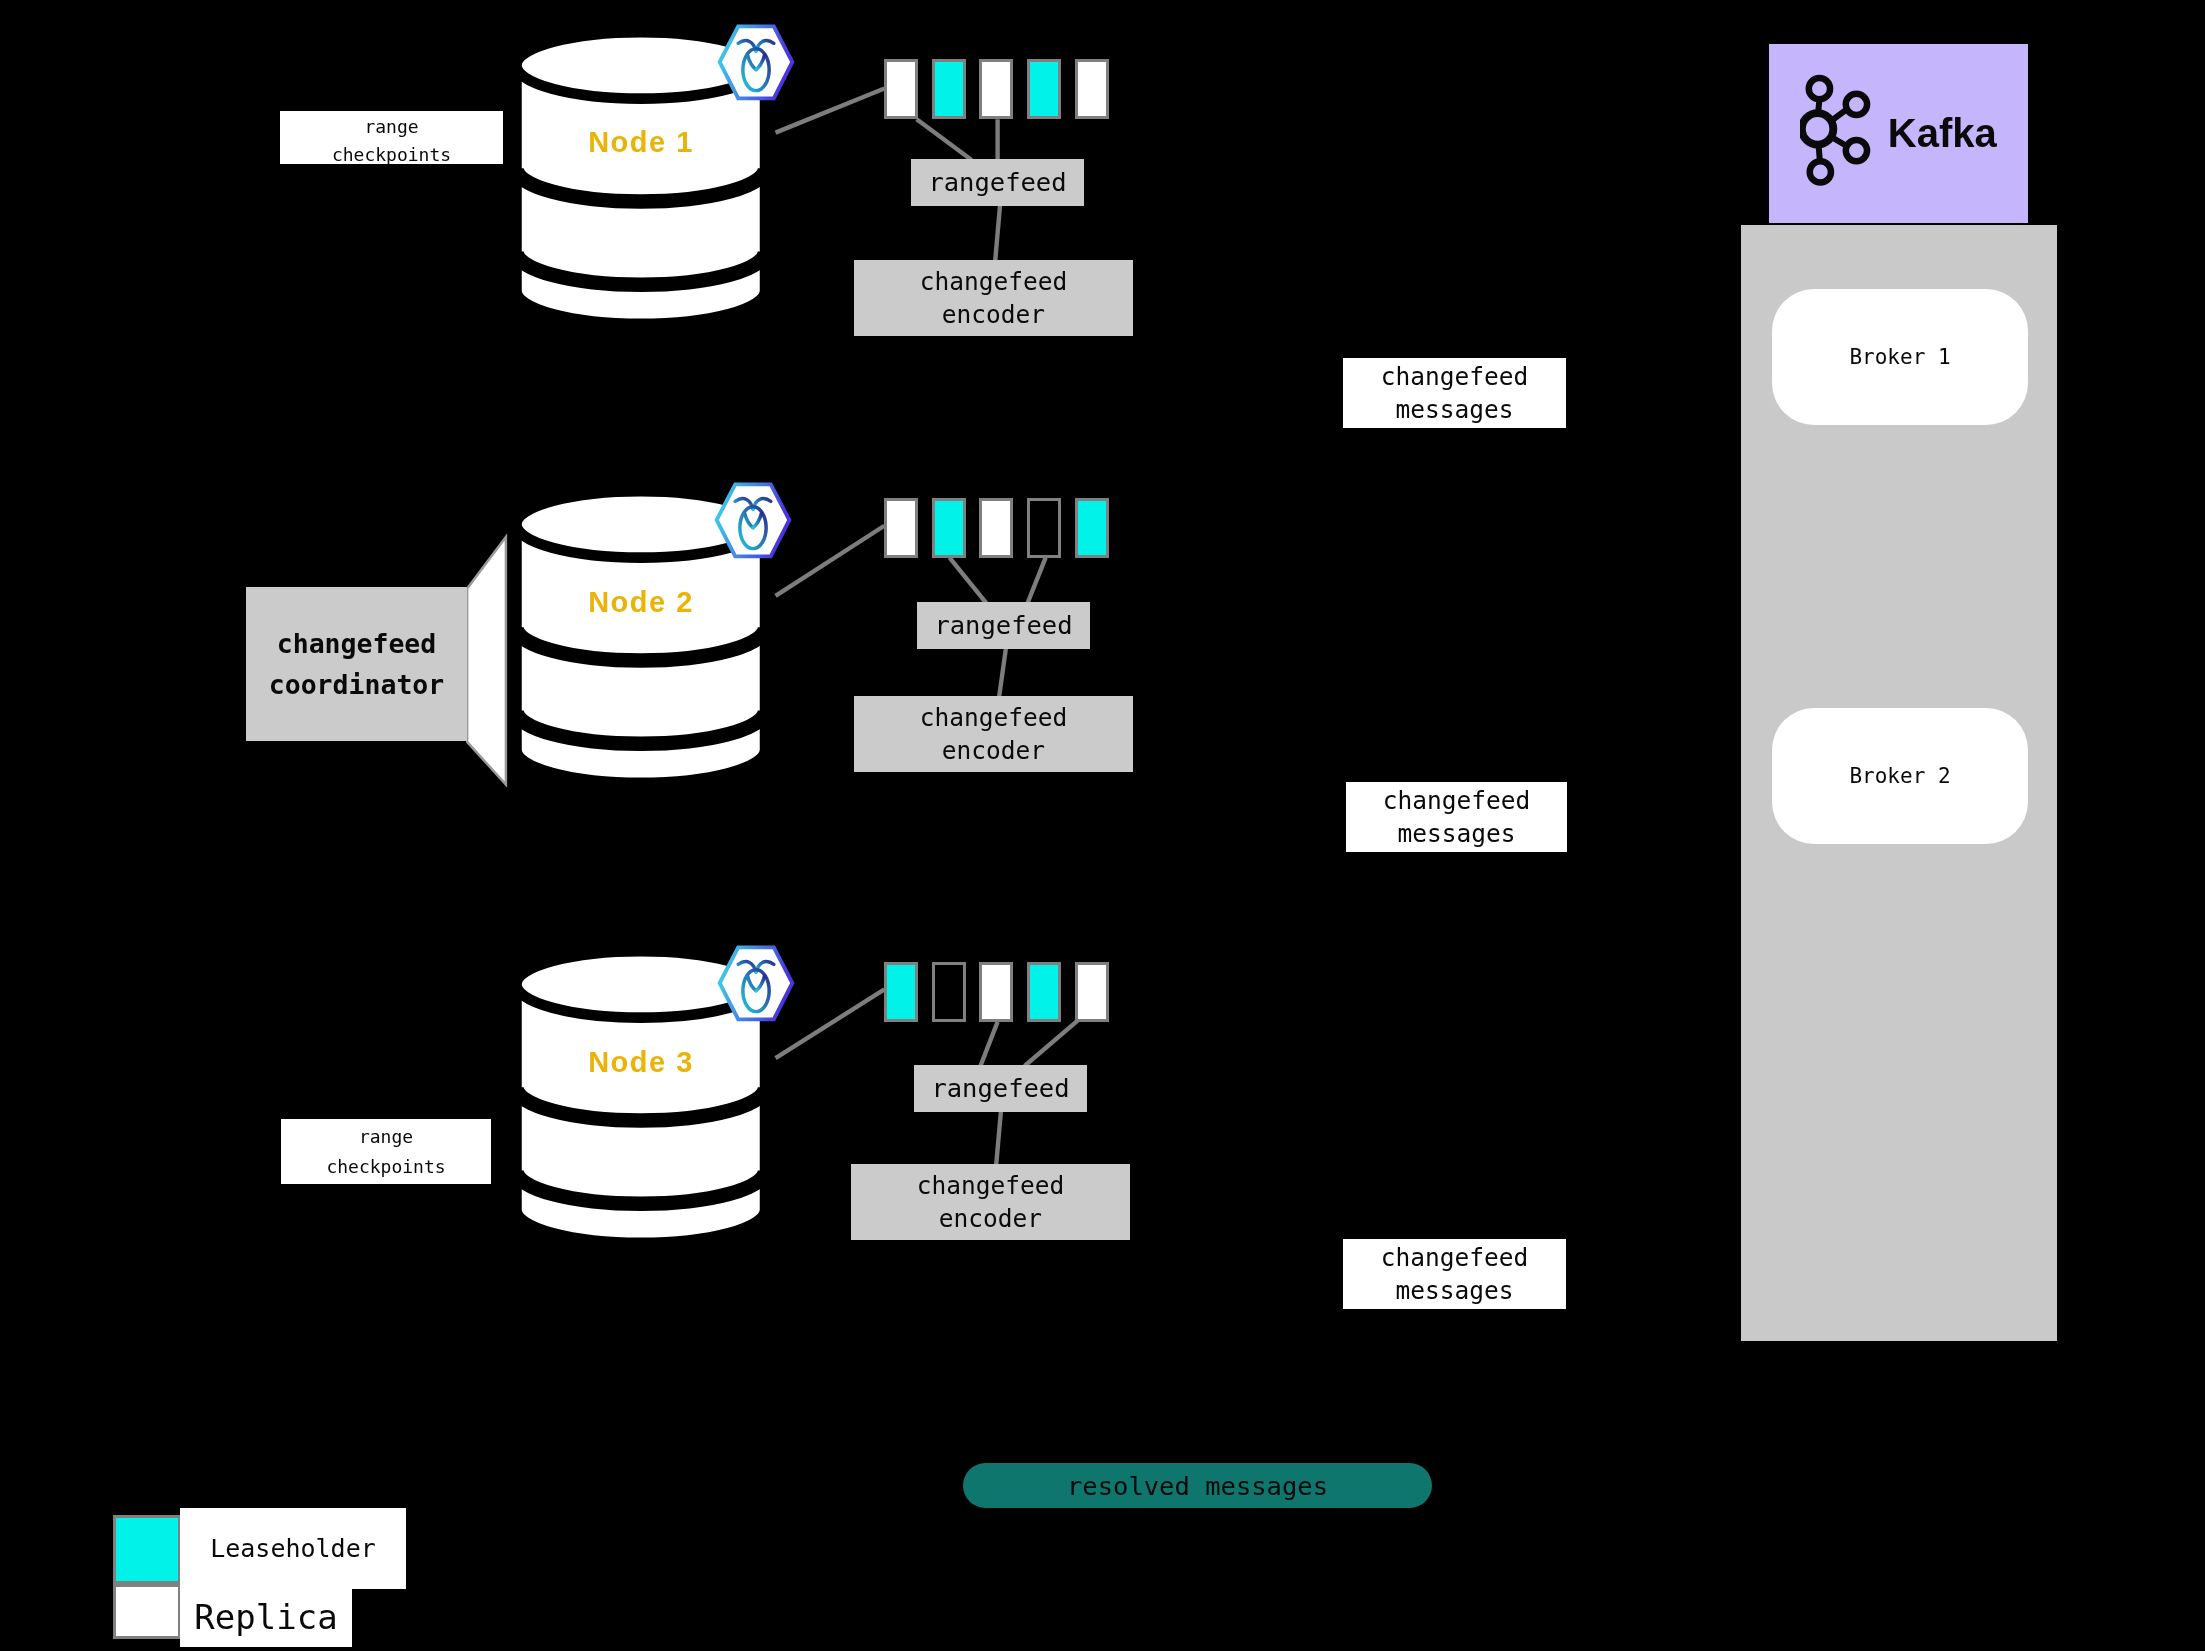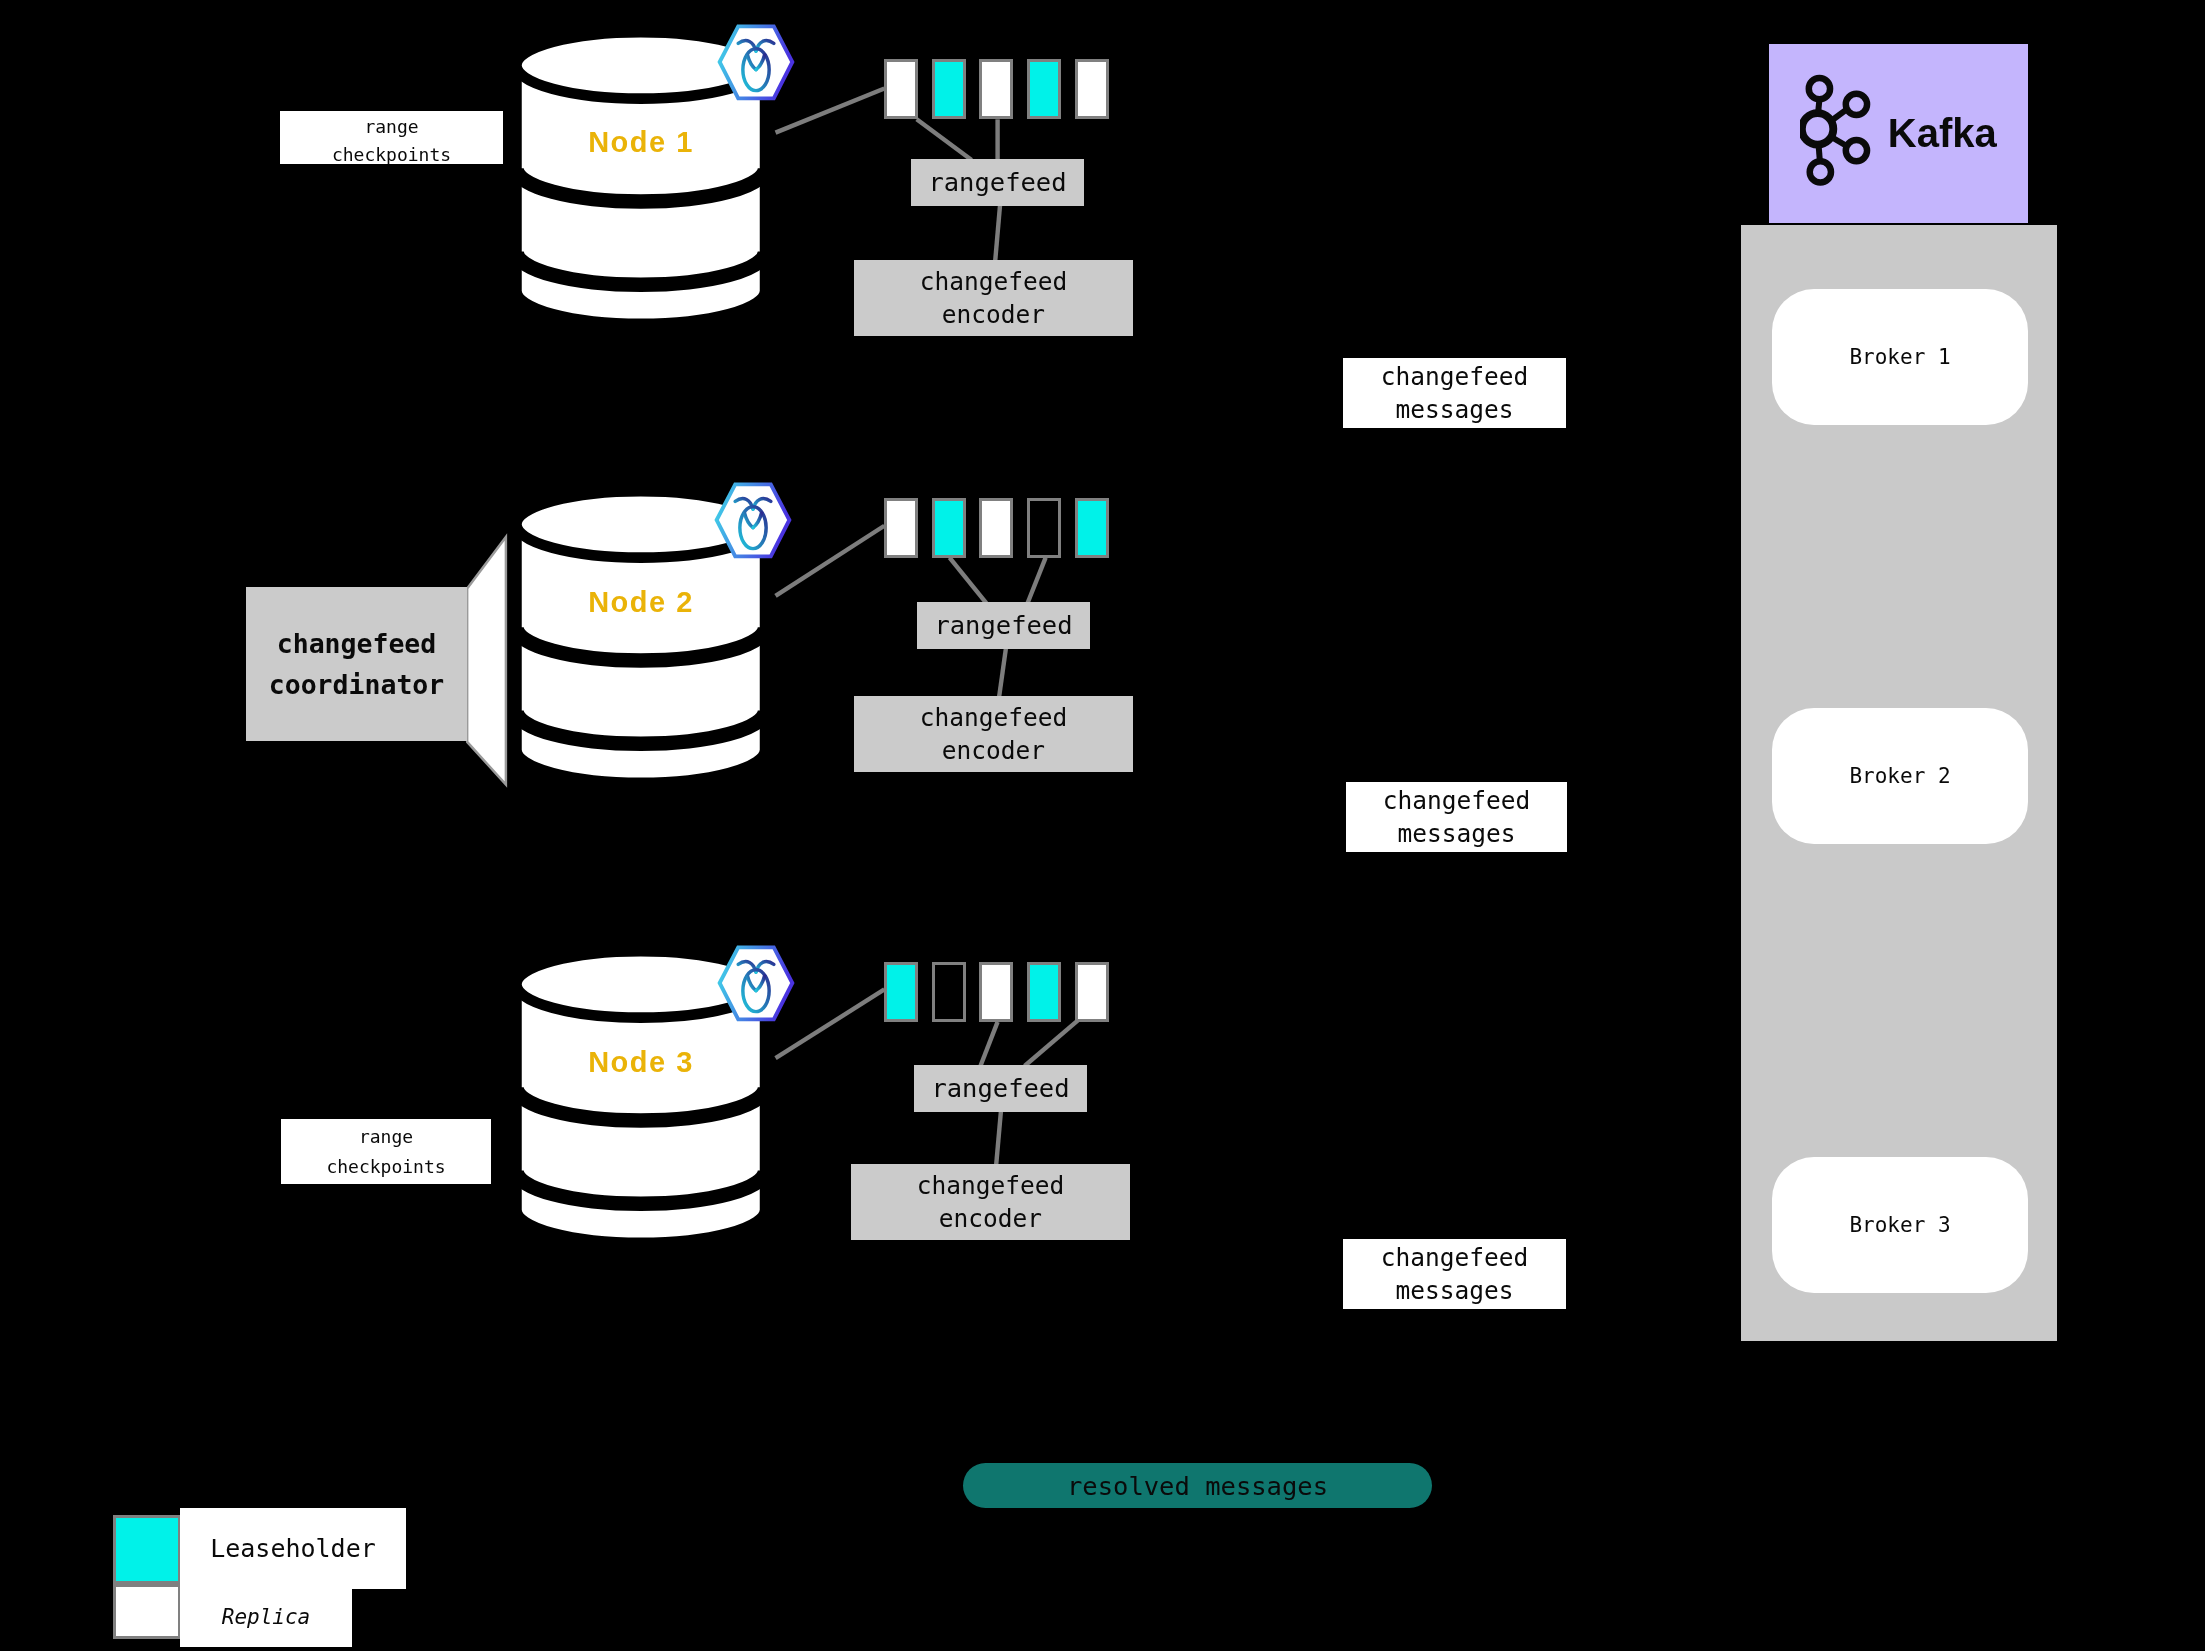--- a/index.html
+++ b/index.html
@@ -232,32 +232,29 @@
     </svg>
     <div class="kafkaword">Kafka</div>
   </div>
 
   <div class="abs broker" style="left:1772px;top:289px;width:256px;height:136px;">
     <span>Broker 1</span>
   </div>
   <div class="abs broker" style="left:1772px;top:708px;width:256px;height:136px;">
     <span>Broker 2</span>
   </div>
-  <div class="abs broker" style="left:1772px;top:1157px;width:256px;height:136px;">
-    <span>Broker 3</span>
-  </div>
 
   <div class="abs pill" style="left:963px;top:1463px;width:469px;height:45px;">
     <span>resolved messages</span>
   </div>
 
   <div class="abs legendswatch" style="left:113px;top:1515px;width:68px;height:69px;background:#00F2E9;"></div>
   <div class="abs legendswatch" style="left:113px;top:1584px;width:68px;height:55px;background:#ffffff;"></div>
 
   <div class="abs whitebox" style="left:180px;top:1508px;width:226px;height:81px;">
     <div class="lbl" style="font-size:25px;">Leaseholder</div>
   </div>
   <div class="abs whitebox" style="left:180px;top:1588px;width:172px;height:59px;">
-    <div class="lbl" style="font-size:21px;font-style:italic;">Replica</div>
+    <div class="lbl" style="font-size:34px;">Replica</div>
   </div>
 
 </div>
 
 
 </body></html>

